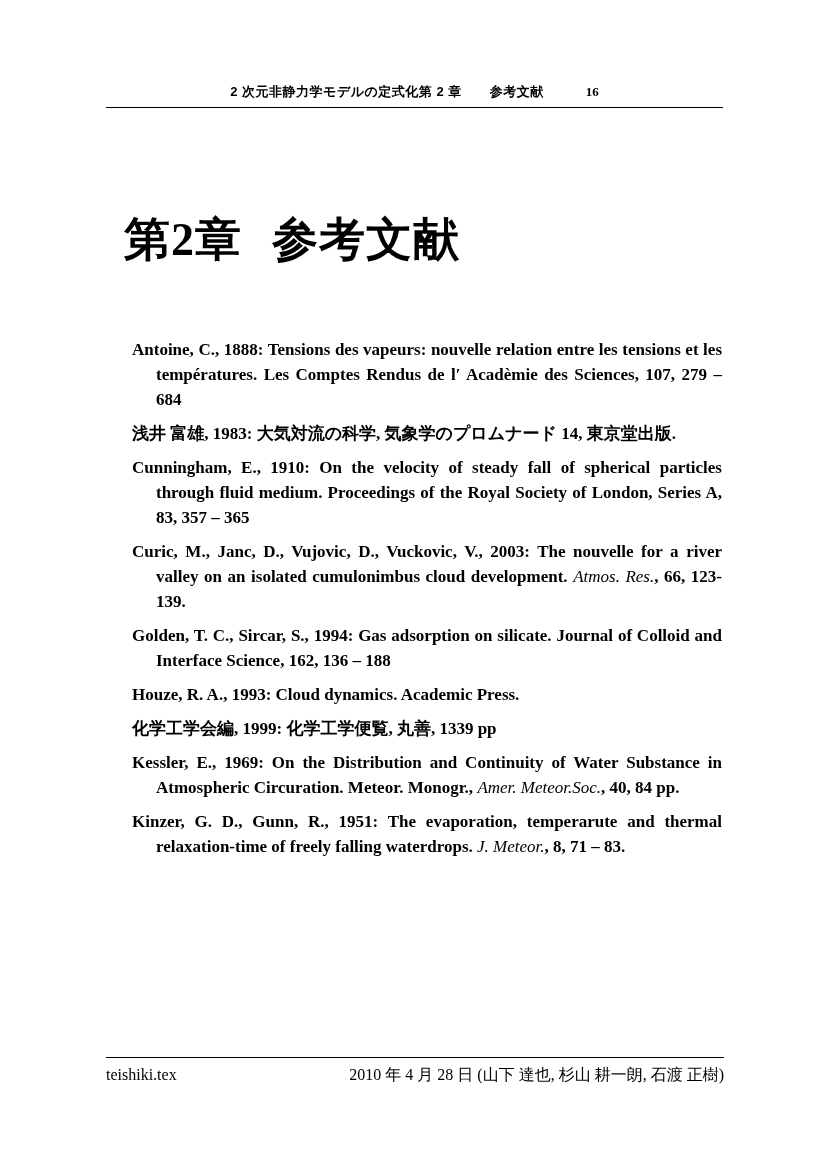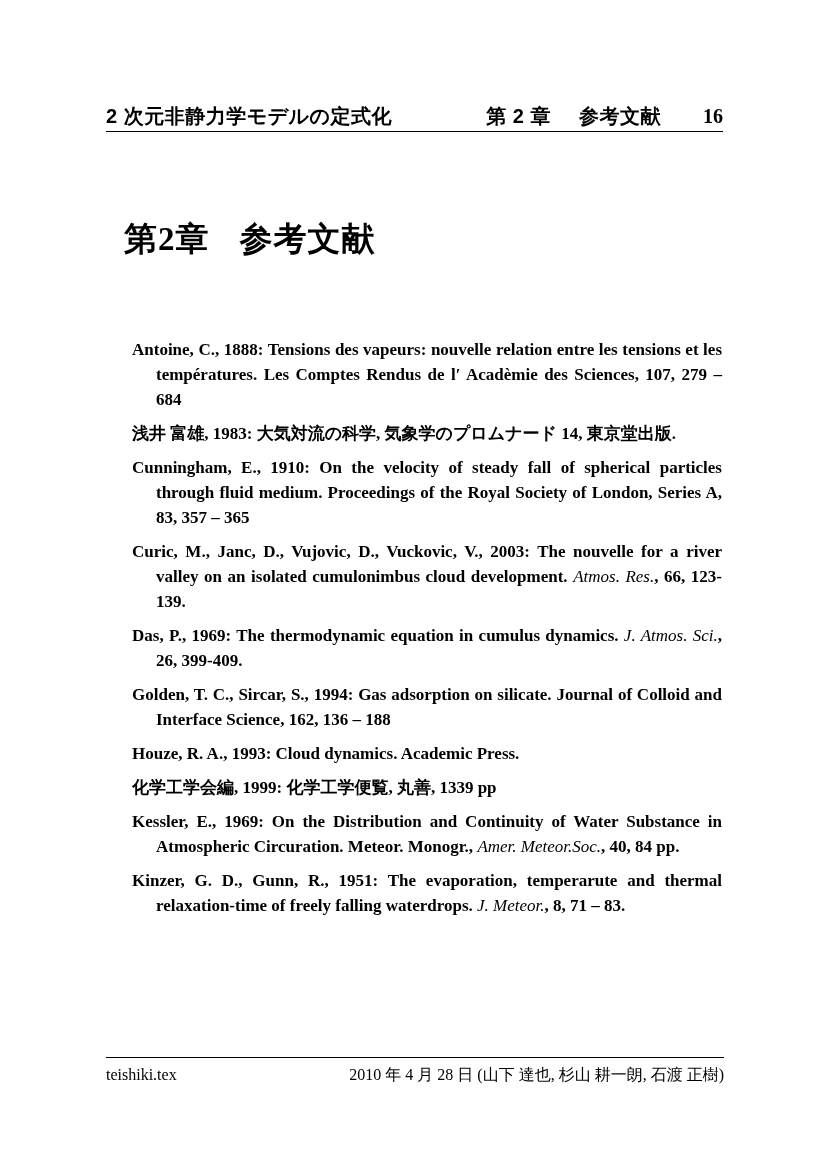--- a/index.html
+++ b/index.html
@@ -14,27 +14,26 @@
     overflow: hidden;
   }
 
   
   .page-header {
     position: absolute;
     left: 106px;
     top: 82px;
     width: 617px;
     display: flex;
-    justify-content: space-between;
+    justify-content: center;
     align-items: baseline;
     border-bottom: 1px solid #000;
     padding-bottom: 5px;
-    font-size: 20px;
+    font-size: 13px;
     line-height: 20px;
-    margin-top: 24px;
   }
   .header-left {
     font-family: "Liberation Sans", "DejaVu Sans", sans-serif;
     font-weight: 600;
     letter-spacing: 0.5px;
   }
   .header-right { display: flex; align-items: baseline; }
   .header-chapter, .header-section {
     font-family: "Liberation Sans", "DejaVu Sans", sans-serif;
     font-weight: 600;
@@ -47,21 +46,21 @@
     margin-left: 42px;
   }
 
   
   .chapter-heading {
     position: absolute;
     left: 124px;
     top: 219px;
     font-family: "Liberation Sans", "DejaVu Sans", sans-serif;
     font-weight: bold;
-    font-size: 33px;
+    font-size: 46px;
     line-height: 40px;
     letter-spacing: 1px;
     white-space: nowrap;
   }
   .chapter-heading .chap-num {
     font-family: "Liberation Serif", "DejaVu Serif", serif;
     font-weight: bold;
   }
   .chapter-heading .chap-title { margin-left: 30px; }
 
@@ -115,21 +114,20 @@
 
   <h1 class="chapter-heading">
     <span>第</span><span class="chap-num">2</span><span>章</span><span class="chap-title">参考文献</span>
   </h1>
 
   <div class="bibliography">
       <p class="bib-entry"><span class="seg-normal">Antoine, C., 1888: Tensions des vapeurs: nouvelle relation entre les tensions et les températures.  Les Comptes Rendus de l′ Acadèmie des Sciences, </span><span class="seg-bold">107</span><span class="seg-normal">, 279 – 684</span></p>
       <p class="bib-entry"><span class="seg-normal">浅井 富雄, 1983: 大気対流の科学, 気象学のプロムナード 14, 東京堂出版.</span></p>
       <p class="bib-entry"><span class="seg-normal">Cunningham, E., 1910: On the velocity of steady fall of spherical particles through fluid medium.  Proceedings of the Royal Society of London, Series A, </span><span class="seg-bold">83</span><span class="seg-normal">, 357 – 365</span></p>
       <p class="bib-entry"><span class="seg-normal">Curic, M., Janc, D., Vujovic, D., Vuckovic, V., 2003: The nouvelle for a river valley on an isolated cumulonimbus cloud development.  </span><span class="seg-italic">Atmos. Res.</span><span class="seg-normal">, </span><span class="seg-bold">66</span><span class="seg-normal">, 123-139.</span></p>
-      <p class="bib-entry"><span class="seg-normal">Das, P., 1969: The thermodynamic equation in cumulus dynamics.  </span><span class="seg-italic">J. Atmos. Sci.</span><span class="seg-normal">, </span><span class="seg-bold">26</span><span class="seg-normal">, 399-409.</span></p>
       <p class="bib-entry"><span class="seg-normal">Golden, T. C., Sircar, S., 1994: Gas adsorption on silicate.  Journal of Colloid and Interface Science, </span><span class="seg-bold">162</span><span class="seg-normal">, 136 – 188</span></p>
       <p class="bib-entry"><span class="seg-normal">Houze, R. A., 1993: Cloud dynamics.  Academic Press.</span></p>
       <p class="bib-entry"><span class="seg-normal">化学工学会編, 1999: 化学工学便覧, 丸善, 1339 pp</span></p>
       <p class="bib-entry"><span class="seg-normal">Kessler, E., 1969: On the Distribution and Continuity of Water Substance in Atmospheric Circuration. Meteor. Monogr., </span><span class="seg-italic">Amer. Meteor.Soc.</span><span class="seg-normal">, </span><span class="seg-bold">40</span><span class="seg-normal">, 84 pp.</span></p>
       <p class="bib-entry"><span class="seg-normal">Kinzer, G. D., Gunn, R., 1951: The evaporation, temperarute and thermal relaxation-time of freely falling waterdrops.  </span><span class="seg-italic">J. Meteor.</span><span class="seg-normal">, </span><span class="seg-bold">8</span><span class="seg-normal">, 71 – 83.</span></p>
     </div>
 
   <div class="page-footer">
     <span>teishiki.tex</span>
     <span>2010 年 4 月 28 日 (山下 達也, 杉山 耕一朗, 石渡 正樹)</span>

